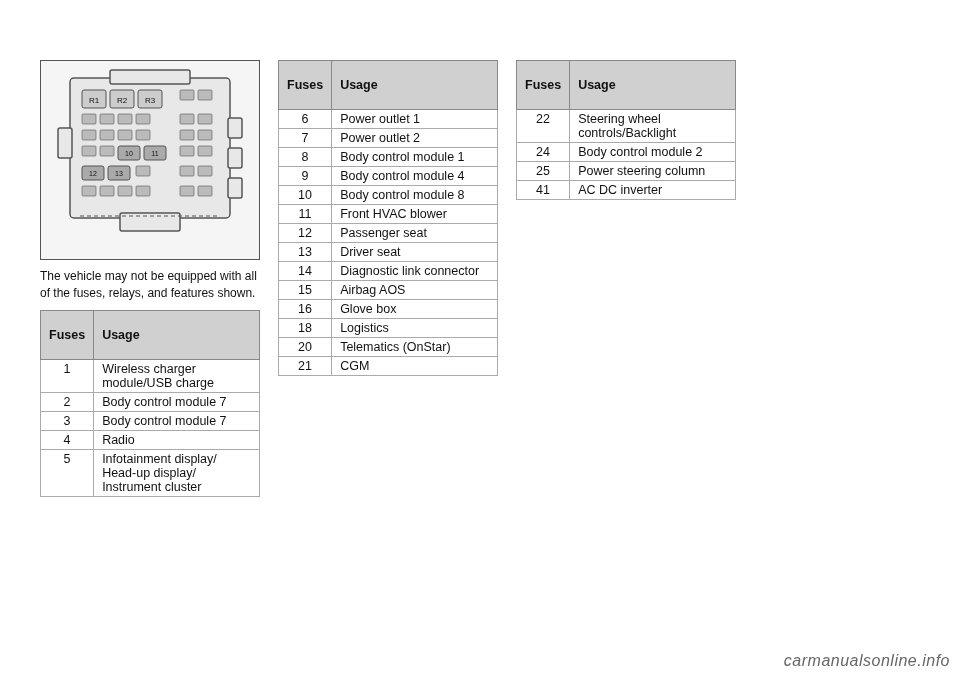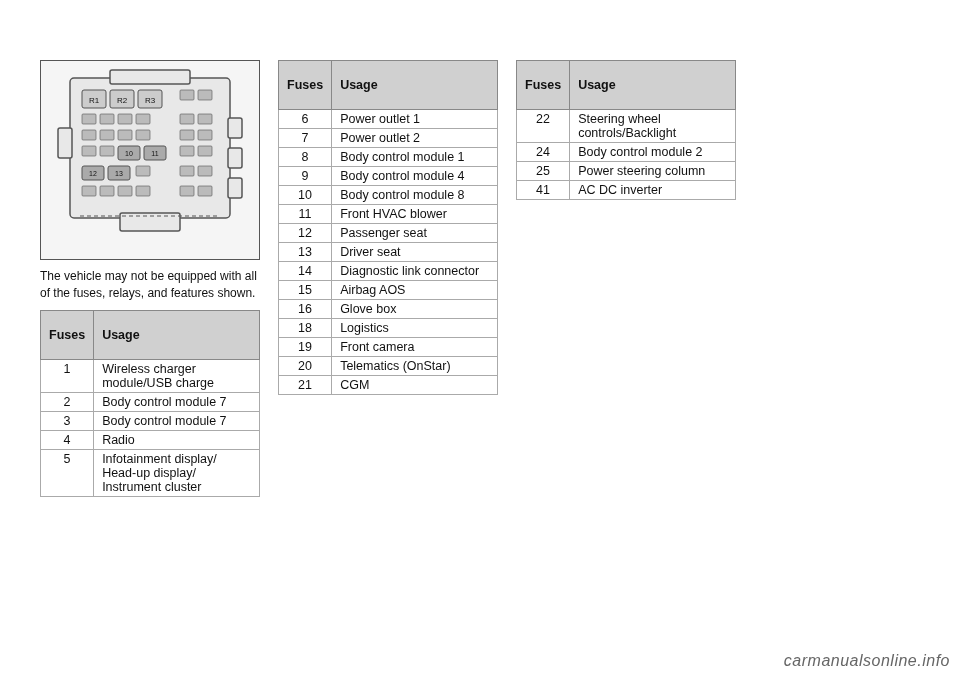--- a/index.html
+++ b/index.html
@@ -252,24 +252,20 @@
           </tr>
           <tr>
             <td>16</td>
             <td>Glove box</td>
           </tr>
           <tr>
             <td>18</td>
             <td>Logistics</td>
           </tr>
           <tr>
-            <td>19</td>
-            <td>Front camera</td>
-          </tr>
-          <tr>
             <td>20</td>
             <td>Telematics (OnStar)</td>
           </tr>
           <tr>
             <td>21</td>
             <td>CGM</td>
           </tr>
         </tbody>
     </table>
   </div>

